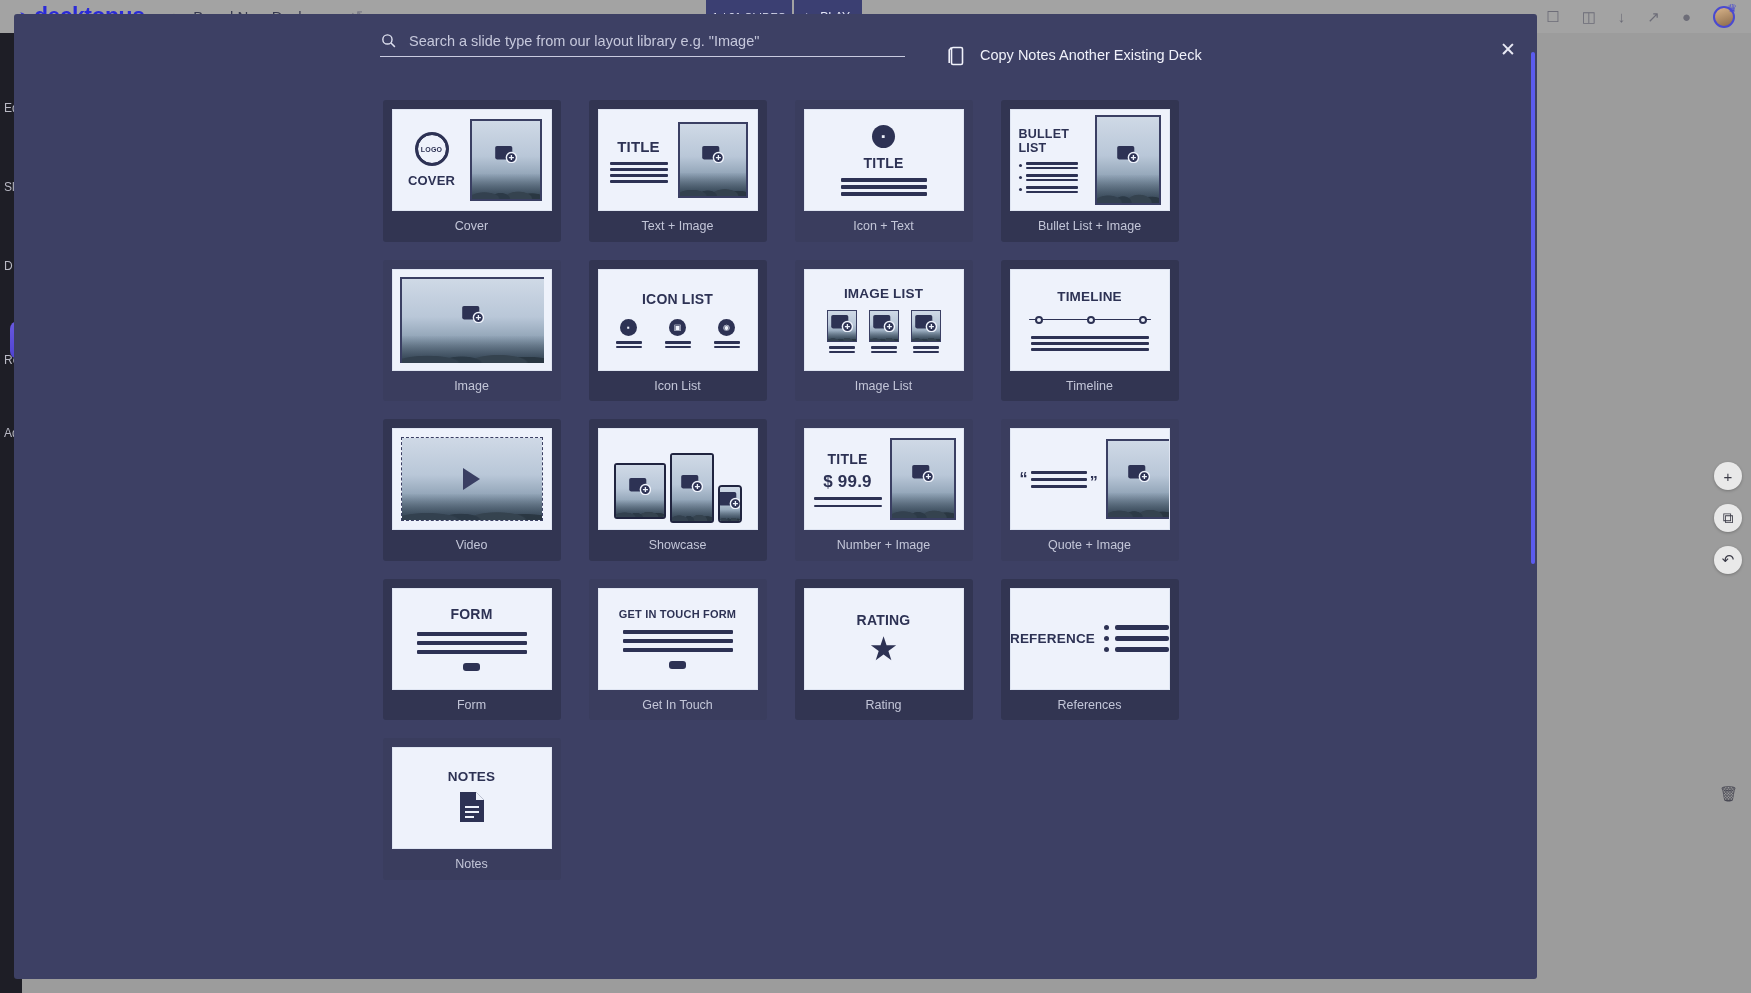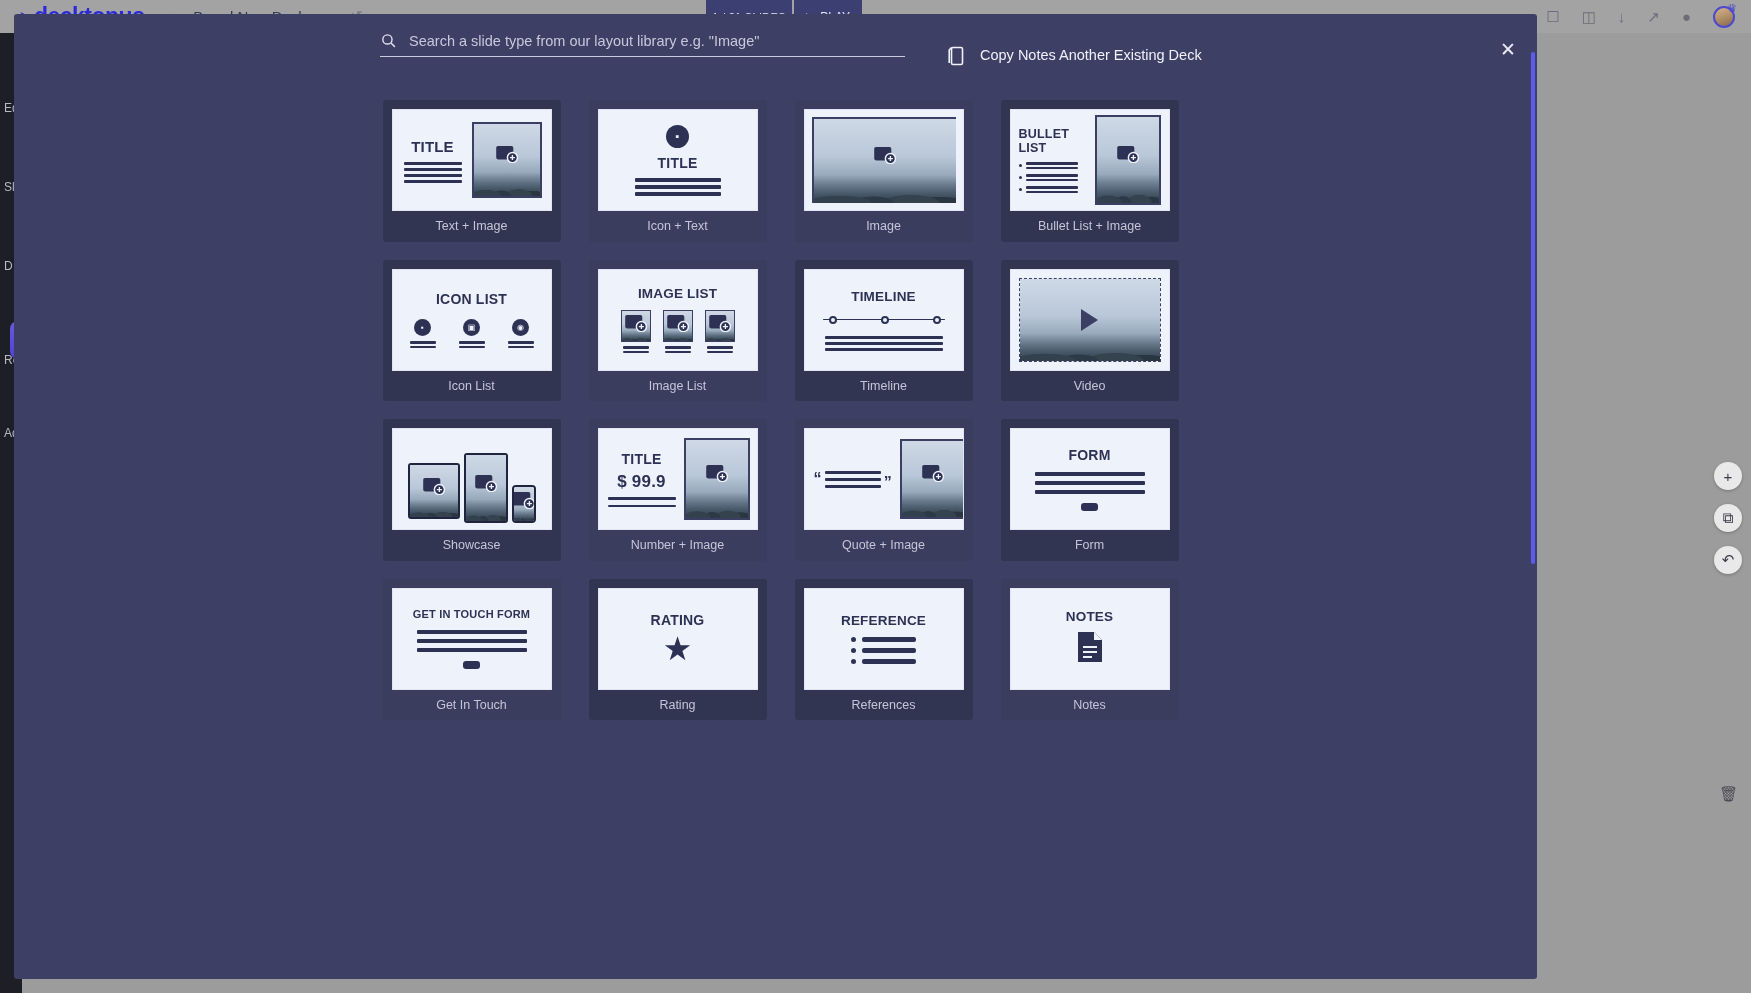--- a/index.html
+++ b/index.html
@@ -268,20 +268,41 @@
       <div class="close-x">✕</div>
     </div>
 
 
     <div class="grid-scroll">
       <div class="grid" id="grid">
           <div class="card">
             <div class="thumb">
               <div style="display:flex;height:100%;align-items:center;padding:8px 9px;gap:8px">
     <div style="flex:1;display:flex;flex-direction:column;align-items:center;gap:7px">
+      <div class="cover-logo">LOGO</div>
+      <div class="t-title" style="font-size:13px">COVER</div>
+    </div>
+    <div class="framebox">
+                  <div class="photo " style="width:68px;height:78px">
+                    <span class="imgico">
+  <svg width="22" height="18" viewBox="0 0 24 20" fill="#2d3254">
+    <rect x="0" y="1" width="19" height="15" rx="2"></rect>
+    <circle cx="18" cy="14" r="5.6" fill="#2d3254" stroke="#eef2fb" stroke-width="1.6"></circle>
+    <path d="M18 11.2v5.6M15.2 14h5.6" stroke="#eef2fb" stroke-width="1.5"></path>
+  </svg></span>
+                  </div>
+                </div>
+              </div>
+            </div>
+     <div class="card-label">Cover</div>
+          </div>
+          <div class="card">
+            <div class="thumb">
+              <div style="display:flex;height:100%;align-items:center;padding:8px 9px;gap:8px">
+    <div style="flex:1;display:flex;flex-direction:column;align-items:center;gap:7px">
       <div class="t-title" style="font-size:15px">TITLE</div>
       <div style="display:flex;flex-direction:column;gap:3px;align-items:center">
                     <div class="bar" style="width:58px;height:3px"></div>
                     <div class="bar" style="width:58px;height:3px"></div>
                     <div class="bar" style="width:58px;height:3px"></div>
                     <div class="bar" style="width:58px;height:3px"></div>
                   </div>
     </div>
                 <div class="framebox">
                   <div class="photo " style="width:66px;height:72px">
@@ -303,37 +324,20 @@
     <div class="icon-circle" style="width:23px;height:23px;font-size:11px">▪</div>
     <div class="t-title" style="font-size:14px">TITLE</div>
     <div style="display:flex;flex-direction:column;gap:3px;align-items:center">
                   <div class="bar" style="width:86px;height:4px"></div>
                   <div class="bar" style="width:86px;height:4px"></div>
                   <div class="bar" style="width:86px;height:4px"></div>
                 </div>
               </div>
             </div>
      <div class="card-label">Icon + Text</div>
-          </div>
-          <div class="card sel">
-            <div class="thumb">
-              <div style="padding:7px;height:100%">
-    <div class="framebox" style="height:100%">
-                  <div class="photo " style="width:142px;height:84px">
-                    <span class="imgico">
-  <svg width="22" height="18" viewBox="0 0 24 20" fill="#2d3254">
-    <rect x="0" y="1" width="19" height="15" rx="2"></rect>
-    <circle cx="18" cy="14" r="5.6" fill="#2d3254" stroke="#eef2fb" stroke-width="1.6"></circle>
-    <path d="M18 11.2v5.6M15.2 14h5.6" stroke="#eef2fb" stroke-width="1.5"></path>
-  </svg></span>
-                  </div>
-                </div>
-              </div>
-            </div>
-     <div class="card-label">Image</div>
           </div>
           <div class="card">
             <div class="thumb">
               <div style="display:flex;height:100%;align-items:center;padding:7px 8px;gap:7px">
     <div style="flex:1">
       <div class="t-title" style="font-size:12.5px;line-height:1.15;text-align:left">BULLET LIST</div>
       <div style="margin-top:7px;display:flex;flex-direction:column;gap:5px">
         <div style="display:flex;align-items:center;gap:4px">
           <div class="bar" style="width:3px;height:3px;border-radius:50%"></div>
           <div style="display:flex;flex-direction:column;gap:2px">
@@ -364,20 +368,37 @@
     <rect x="0" y="1" width="19" height="15" rx="2"></rect>
     <circle cx="18" cy="14" r="5.6" fill="#2d3254" stroke="#eef2fb" stroke-width="1.6"></circle>
     <path d="M18 11.2v5.6M15.2 14h5.6" stroke="#eef2fb" stroke-width="1.5"></path>
   </svg></span>
                   </div>
                 </div>
               </div>
             </div>
      <div class="card-label">Bullet List + Image</div>
           </div>
+          <div class="card sel">
+            <div class="thumb">
+              <div style="padding:7px;height:100%">
+    <div class="framebox" style="height:100%">
+                  <div class="photo " style="width:142px;height:84px">
+                    <span class="imgico">
+  <svg width="22" height="18" viewBox="0 0 24 20" fill="#2d3254">
+    <rect x="0" y="1" width="19" height="15" rx="2"></rect>
+    <circle cx="18" cy="14" r="5.6" fill="#2d3254" stroke="#eef2fb" stroke-width="1.6"></circle>
+    <path d="M18 11.2v5.6M15.2 14h5.6" stroke="#eef2fb" stroke-width="1.5"></path>
+  </svg></span>
+                  </div>
+                </div>
+              </div>
+            </div>
+     <div class="card-label">Image</div>
+          </div>
           <div class="card">
             <div class="thumb">
               <div style="height:100%;display:flex;flex-direction:column;align-items:center;justify-content:center;gap:12px">
     <div class="t-title" style="font-size:14px">ICON LIST</div>
     <div style="display:flex;gap:23px">
       <div style="display:flex;flex-direction:column;align-items:center;gap:5px">
         <div class="icon-circle">▪</div>
         <div style="display:flex;flex-direction:column;gap:2px;align-items:center">
                       <div class="bar" style="width:26px;height:2.5px"></div>
                       <div class="bar" style="width:26px;height:2.5px"></div>
@@ -608,21 +629,21 @@
             <div class="thumb">
               <div style="height:100%;display:flex;flex-direction:column;align-items:center;justify-content:center;gap:4px">
     <div class="t-title" style="font-size:14px">RATING</div>
     <div class="star">★</div>
               </div>
             </div>
      <div class="card-label">Rating</div>
           </div>
           <div class="card">
             <div class="thumb">
-              <div style="height:100%;display:flex;flex-direction:column;align-items:center;justify-content:center;gap:9px">
+              <div style="height:100%;display:flex;flex-direction:row;align-items:center;justify-content:center;gap:9px">
     <div class="t-title" style="font-size:13.5px">REFERENCE</div>
     <div style="display:flex;flex-direction:column;gap:6px">
       <div style="display:flex;align-items:center;gap:6px">
         <div class="bar" style="width:5px;height:5px;border-radius:50%"></div>
         <div class="bar" style="width:54px;height:5px;border-radius:2px"></div>
                   </div>
                   <div style="display:flex;align-items:center;gap:6px">
         <div class="bar" style="width:5px;height:5px;border-radius:50%"></div>
         <div class="bar" style="width:54px;height:5px;border-radius:2px"></div>
                   </div>

